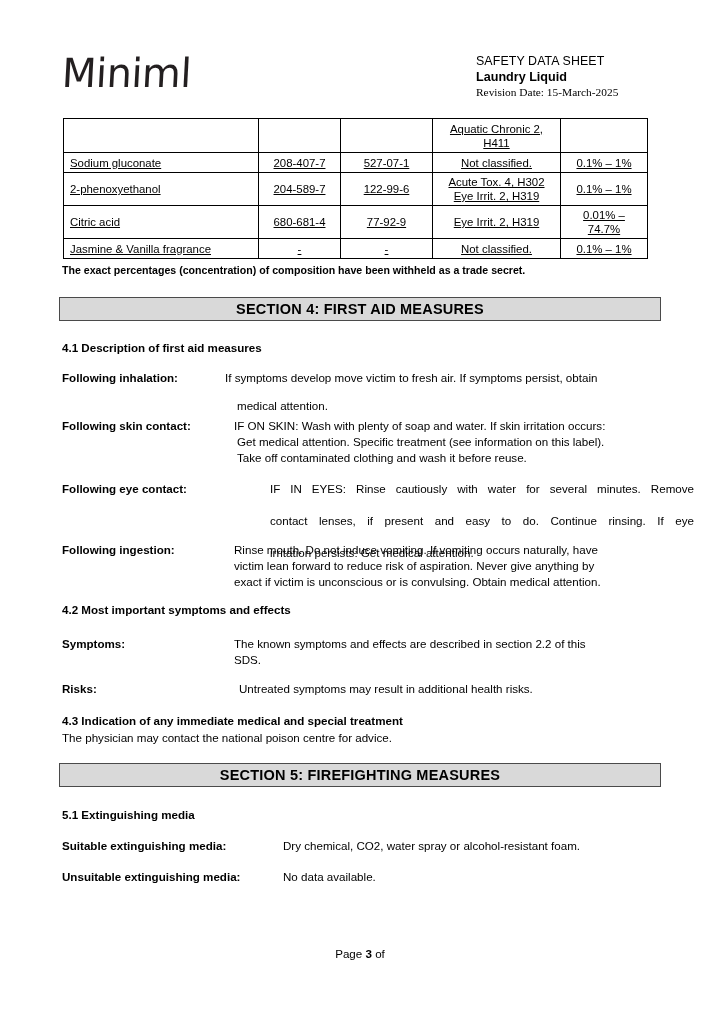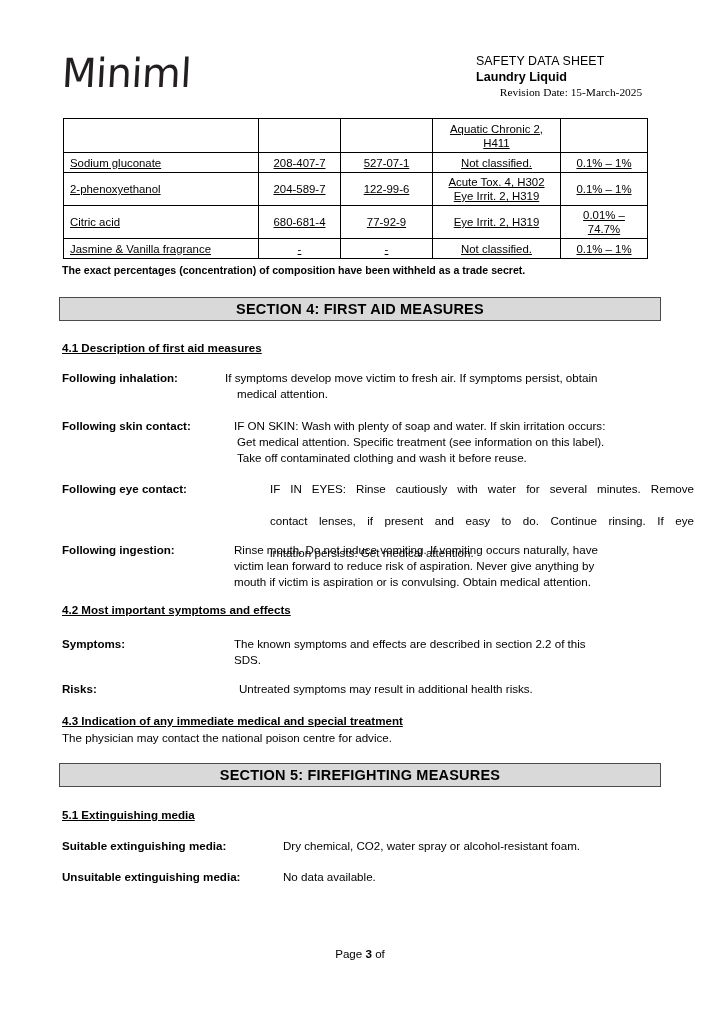--- a/index.html
+++ b/index.html
@@ -59,21 +59,20 @@
   }
   .hdr-line2 {
     font-size: 12.6px;
     line-height: 16px;
     font-weight: bold;
   }
   .hdr-line3 {
     font-family: "Liberation Serif", serif;
     font-size: 11.4px;
     line-height: 14px;
-    text-align: center;
   }
 
   
   .comp-table {
     position: absolute;
     left: 63px;
     top: 118px;
     width: 584px;
     border-collapse: collapse;
     table-layout: fixed;
@@ -126,21 +125,20 @@
   #bar-s5 { top: 763px; }
 
   
   .subheading {
     position: absolute;
     left: 62px;
     font-size: 11.6px;
     font-weight: bold;
     line-height: 15px;
     width: 596px;
-    text-decoration: underline;
   }
   #h-41 { top: 340px; }
   #h-42 { top: 602px; }
   #h-43 { top: 713px; }
   #h-51 { top: 807px; }
 
   .plain-line {
     position: absolute;
     left: 62px;
     font-size: 11.6px;
@@ -166,21 +164,21 @@
   }
   .lv .val {
     position: absolute;
     top: 0;
     font-size: 11.6px;
     line-height: 16px;
   }
 
   #lv-inhal { top: 370px; }
   #lv-inhal .val { left: 163px; width: 433px; text-indent: 0; }
-  #lv-inhal .val .l2 { display: block; padding-left: 12px; }
+  #lv-inhal .val .l2 { display: block; padding-left: 12px; margin-top: 12px; }
 
   #lv-skin { top: 418px; }
   #lv-skin .val { left: 172px; width: 424px; }
   #lv-skin .val .l2 { display: block; padding-left: 3px; }
 
   #lv-eye { top: 481px; }
   #lv-eye .val {
     left: 172px;
     width: 424px;
     text-align: justify;
@@ -326,21 +324,21 @@
       <span class="jstretch">contact lenses, if present and easy to do. Continue rinsing. If eye</span>
       <span class="j">irritation persists: Get medical attention.</span>
     </div>
   </div>
 
   <div class="lv" id="lv-ingest">
     <div class="lab">Following ingestion:</div>
     <div class="val">
       <span>Rinse mouth. Do not induce vomiting. If vomiting occurs naturally, have</span>
       <span>victim lean forward to reduce risk of aspiration. Never give anything by</span>
-      <span>mouth if victim is aspiration or is convulsing. Obtain medical attention.</span>
+      <span>exact if victim is unconscious or is convulsing. Obtain medical attention.</span>
     </div>
   </div>
 
   <div class="subheading" id="h-42">4.2 Most important symptoms and effects</div>
 
   <div class="lv" id="lv-symptoms">
     <div class="lab">Symptoms:</div>
     <div class="val">
       <span>The known symptoms and effects are described in section 2.2 of   this</span>
       <span class="l2">SDS.</span>

